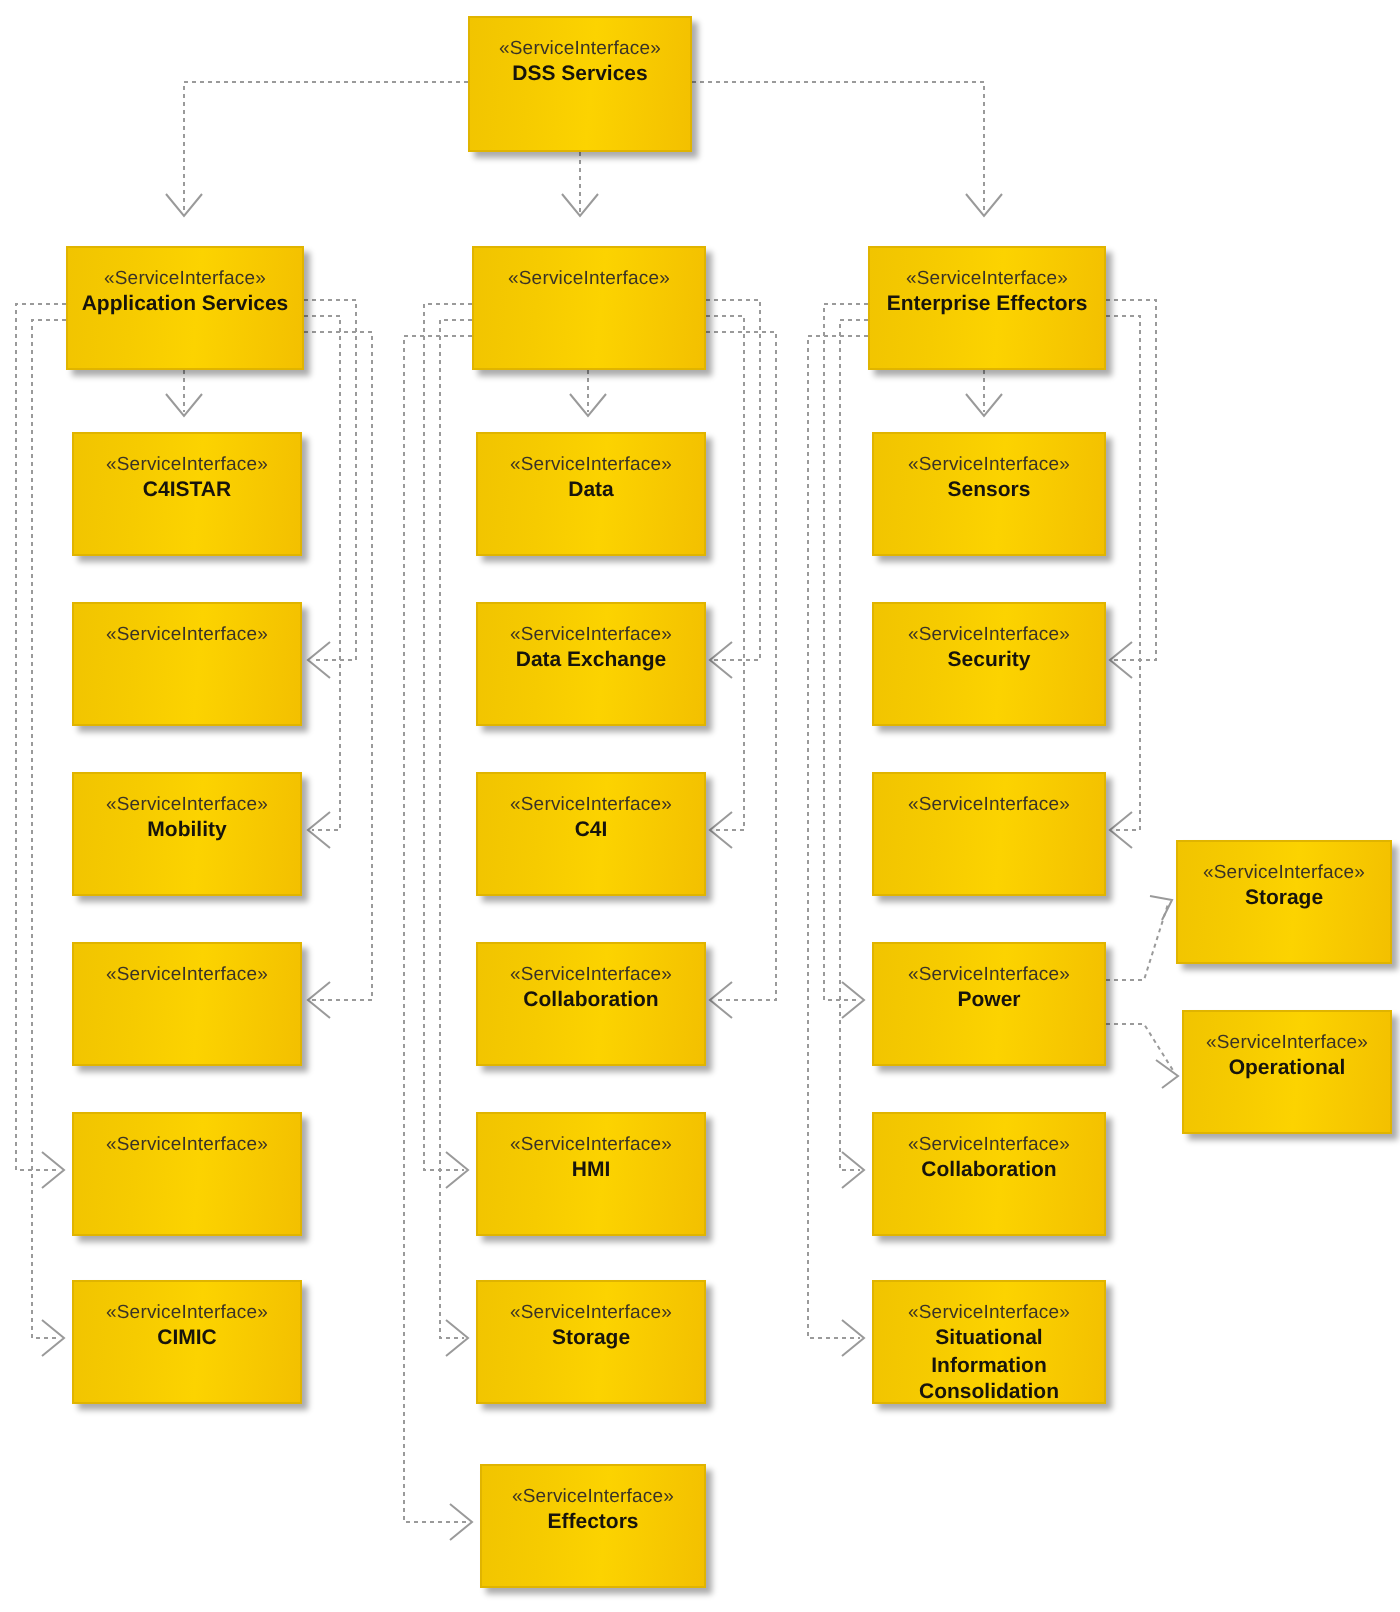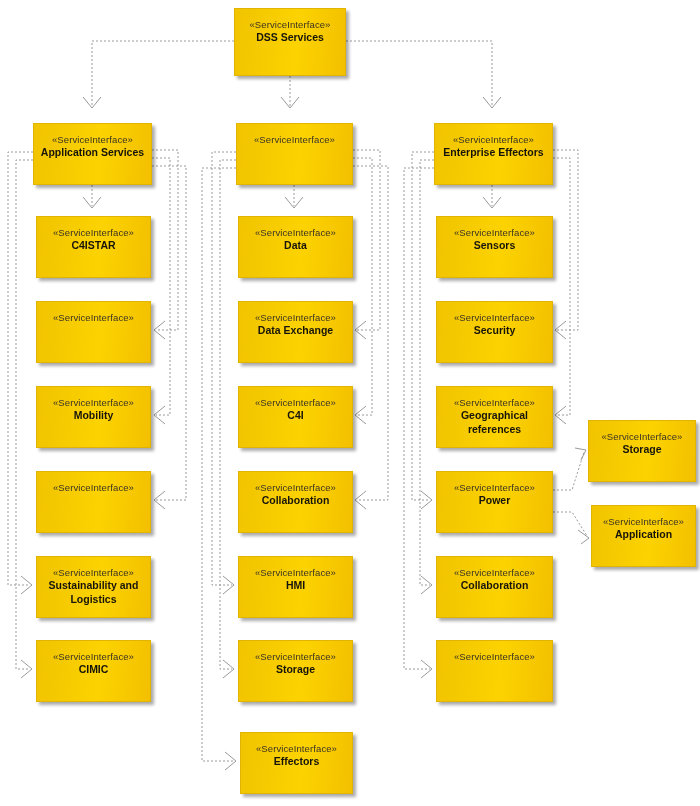--- a/index.html
+++ b/index.html
@@ -131,22 +131,20 @@
       </div>
       <div class="node" style="left: 36px; top: 386px; width: 115px; height: 62px;">
         <div class="stereo">«ServiceInterface»</div>
         <div class="nname">Mobility</div>
       </div>
       <div class="node" style="left: 36px; top: 471px; width: 115px; height: 62px;">
         <div class="stereo">«ServiceInterface»</div>
       </div>
       <div class="node" style="left: 36px; top: 556px; width: 115px; height: 62px;">
         <div class="stereo">«ServiceInterface»</div>
-        <div class="nname">Sustainability and
-Logistics</div>
       </div>
       <div class="node" style="left: 36px; top: 640px; width: 115px; height: 62px;">
         <div class="stereo">«ServiceInterface»</div>
         <div class="nname">CIMIC</div>
       </div>
       <div class="node" style="left: 236px; top: 123px; width: 117px; height: 62px;">
         <div class="stereo">«ServiceInterface»</div>
       </div>
       <div class="node" style="left: 238px; top: 216px; width: 115px; height: 62px;">
         <div class="stereo">«ServiceInterface»</div>
@@ -183,36 +181,37 @@
       <div class="node" style="left: 436px; top: 216px; width: 117px; height: 62px;">
         <div class="stereo">«ServiceInterface»</div>
         <div class="nname">Sensors</div>
       </div>
       <div class="node" style="left: 436px; top: 301px; width: 117px; height: 62px;">
         <div class="stereo">«ServiceInterface»</div>
         <div class="nname">Security</div>
       </div>
       <div class="node" style="left: 436px; top: 386px; width: 117px; height: 62px;">
         <div class="stereo">«ServiceInterface»</div>
-        <div class="nname">Geographical references</div>
       </div>
       <div class="node" style="left: 436px; top: 471px; width: 117px; height: 62px;">
         <div class="stereo">«ServiceInterface»</div>
         <div class="nname">Power</div>
       </div>
       <div class="node" style="left: 436px; top: 556px; width: 117px; height: 62px;">
         <div class="stereo">«ServiceInterface»</div>
         <div class="nname">Collaboration</div>
       </div>
       <div class="node" style="left: 436px; top: 640px; width: 117px; height: 62px;">
         <div class="stereo">«ServiceInterface»</div>
+        <div class="nname">Situational Information
+Consolidation</div>
       </div>
       <div class="node" style="left: 588px; top: 420px; width: 108px; height: 62px;">
         <div class="stereo">«ServiceInterface»</div>
         <div class="nname">Storage</div>
       </div>
       <div class="node" style="left: 591px; top: 505px; width: 105px; height: 62px;">
         <div class="stereo">«ServiceInterface»</div>
-        <div class="nname">Application</div>
+        <div class="nname">Operational</div>
       </div>
     </div>
 
 </div>
 
 </body></html>

